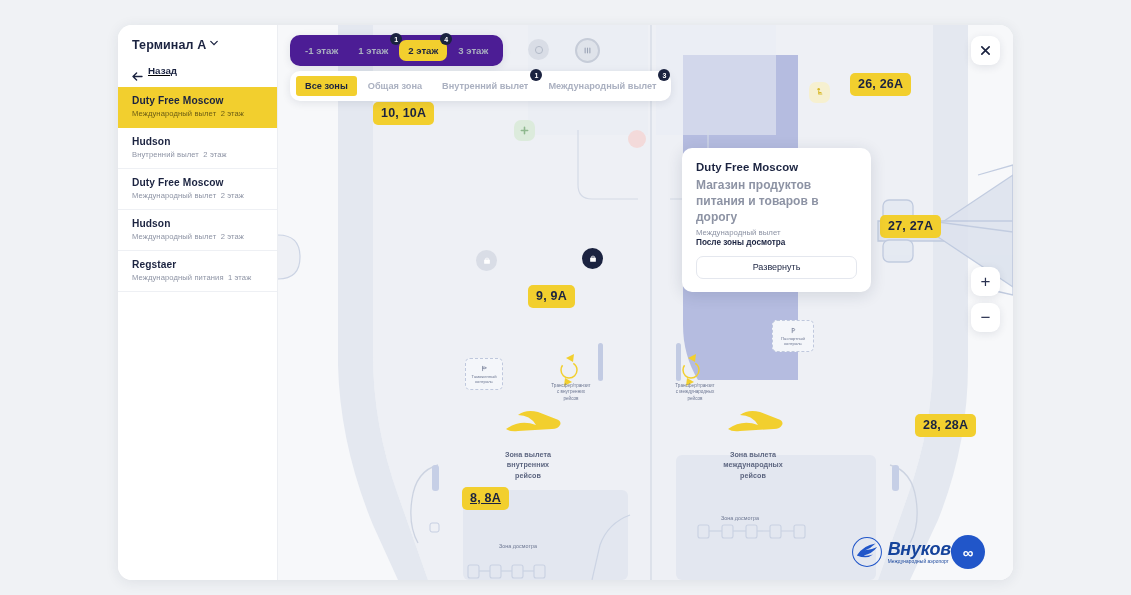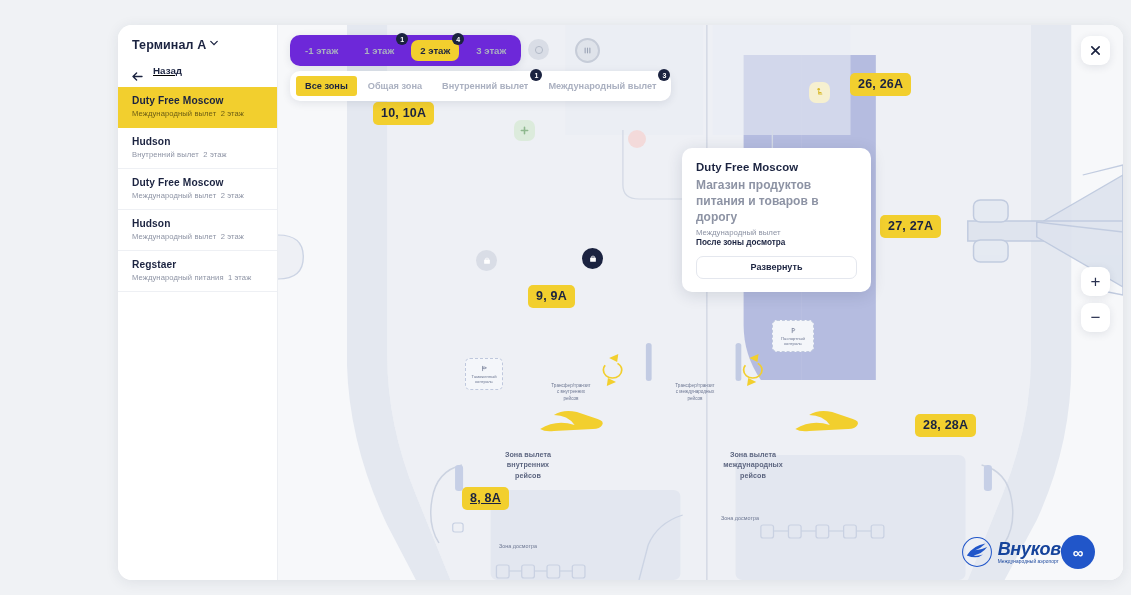--- a/index.html
+++ b/index.html
@@ -4,21 +4,21 @@
 <style>
   * { box-sizing: border-box; margin: 0; padding: 0; }
   html, body {
     width: 1131px; height: 595px;
     background: #f0f2f5;
     font-family: "Liberation Sans", sans-serif;
     overflow: hidden;
   }
   .app {
     position: absolute; left: 118px; top: 25px;
-    width: 1005px; height: 555px;
+    width: 895px; height: 555px;
     background: #ffffff;
     border-radius: 14px;
     overflow: hidden;
     display: flex;
     box-shadow: 0 2px 14px rgba(30,40,70,.09);
   }
 
   
   .sidebar {
     width: 160px; height: 100%;
@@ -46,21 +46,21 @@
     border-radius: 8px;
     display: flex; align-items: center; gap: 6px;
     padding: 0 10px;
   }
   .search-ico { width: 11px; height: 11px; flex: 0 0 11px; }
   .search-ph {
     font-size: 9.2px; color: #9aa0b0; letter-spacing: .1px;
   }
   .back-row {
     margin: 13px 14px 0 14px;
-    display: flex; align-items: flex-end; gap: 10px;
+    display: flex; align-items: flex-end; gap: 5px;
     cursor: pointer;
     text-decoration: underline;
   }
   .back-arrow { width: 11px; height: 9px; }
   .back-label { font-size: 9.8px; font-weight: bold; color: #1b2340; }
 
   .poi-list { margin-top: 11px; }
   .poi-item {
     padding: 8px 14px 9px 14px;
     border-bottom: 1px solid #eef0f4;
@@ -78,22 +78,22 @@
   .map {
     flex: 1; position: relative;
     background: #f7f8fa;
     overflow: hidden;
   }
   .map-svg { position: absolute; inset: 0; width: 100%; height: 100%; }
 
   
   .floor-tabs {
     position: absolute; left: 12px; top: 10px;
-    background: #6d28d9; border-radius: 10px;
-    display: flex; align-items: center; gap: 8px;
+    background: #4c1d95; border-radius: 10px;
+    display: flex; align-items: center; gap: 2px;
     padding: 5px 6px;
     box-shadow: 0 2px 8px rgba(30,40,70,.10);
     z-index: 30;
   }
   .ftab {
     position: relative;
     font-size: 9.6px; font-weight: bold; color: #aab0c0;
     padding: 5px 9px; border-radius: 7px; cursor: pointer;
     white-space: nowrap;
   }
@@ -148,21 +148,21 @@
   }
   .popup-desc { font-size: 12px; color: #8d93a4; line-height: 1.35; font-weight: bold; }
   .popup-zone { font-size: 7.8px; color: #8d93a4; margin-top: 2px; }
   .popup-note {
     font-size: 8.2px; font-weight: bold; color: #1b2340; margin-top: 1px;
   }
   .popup-btn {
     margin-top: 9px; height: 23px;
     border: 1px solid #e4e7ee; border-radius: 7px;
     display: flex; align-items: center; justify-content: center;
-    font-size: 9px; font-weight: bold; color: #1b2340;
+    font-size: 9px; font-weight: normal; color: #1b2340;
     cursor: pointer; background: #fff;
   }
 
   
   .close-btn {
     position: absolute; right: 13px; top: 11px;
     width: 29px; height: 29px; border-radius: 9px;
     background: #fff; z-index: 40; cursor: pointer;
     display: flex; align-items: center; justify-content: center;
     box-shadow: 0 2px 8px rgba(30,40,70,.10);

